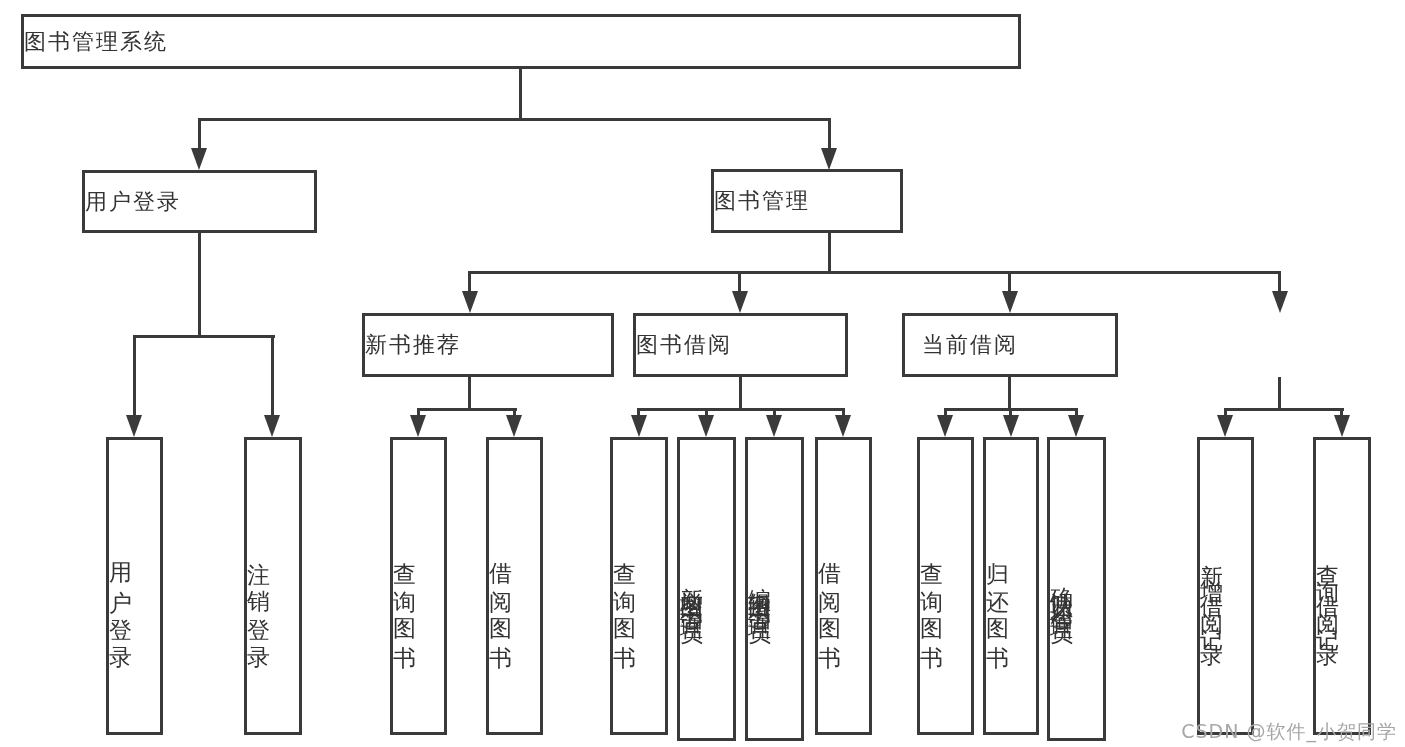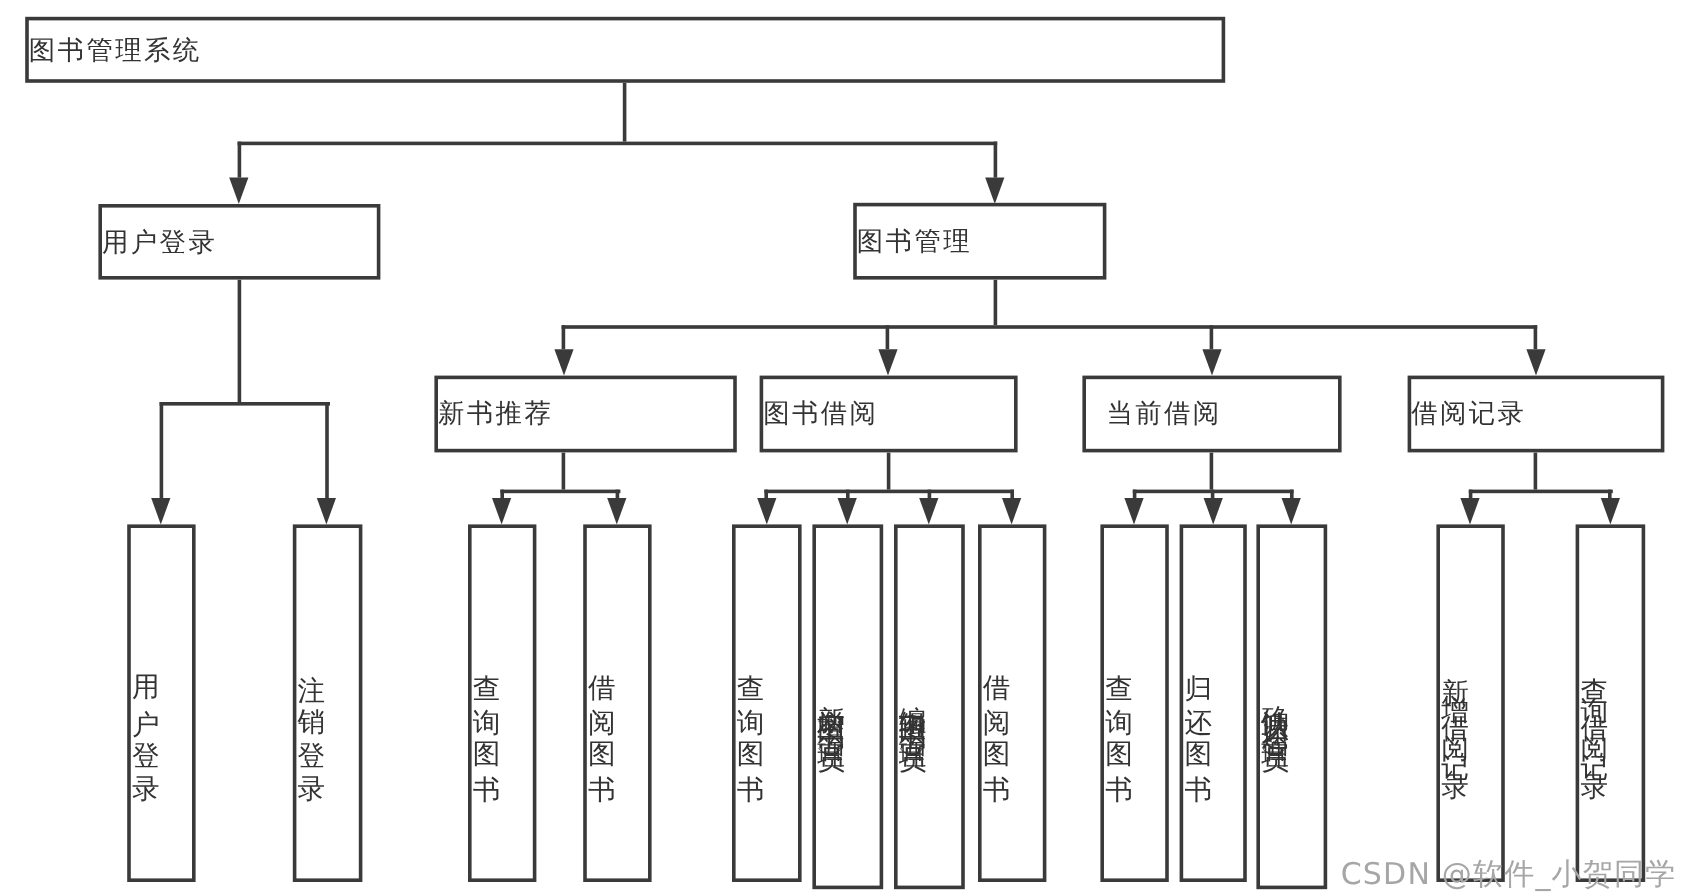--- a/index.html
+++ b/index.html
@@ -48,21 +48,21 @@
     width: 0; height: 0;
     border-left: 8px solid transparent;
     border-right: 8px solid transparent;
     border-top: 22px solid #3a3a3a;
     z-index: 1;
   }
   .watermark {
     position: absolute;
     right: 8px;
     bottom: 2px;
-    font-size: 25px;
+    font-size: 19px;
     color: #a6a6a6;
     letter-spacing: 1px;
     z-index: 6;
     white-space: nowrap;
   }
 </style>
 </head>
 <body>
 
 <div id="canvas">
@@ -74,21 +74,21 @@
   <div class="line" style="left:519px; top:69px; width:3px; height:49px;"></div>
   <div class="line" style="left:198px; top:118px; width:633px; height:3px;"></div>
   <div class="line" style="left:198px; top:118px; width:3px; height:30px;"></div>
   <div class="tri" style="left:191px; top:148px;"></div>
   <div class="line" style="left:828px; top:118px; width:3px; height:30px;"></div>
   <div class="tri" style="left:821px; top:148px;"></div>
 
   <div class="box" style="left:82px; top:170px; width:235px; height:63px;">
     <span class="hlabel">用户登录</span>
   </div>
-  <div class="box" style="left:711px; top:169px; width:211px; height:64px;">
+  <div class="box" style="left:711px; top:169px; width:192px; height:64px;">
     <span class="hlabel">图书管理</span>
   </div>
 
   <div class="line" style="left:198px; top:233px; width:3px; height:102px;"></div>
   <div class="line" style="left:133px; top:335px; width:142px; height:3px;"></div>
   <div class="line" style="left:133px; top:335px; width:3px; height:80px;"></div>
   <div class="tri" style="left:126px; top:415px;"></div>
   <div class="line" style="left:271px; top:335px; width:3px; height:80px;"></div>
   <div class="tri" style="left:264px; top:415px;"></div>
 
@@ -104,23 +104,20 @@
   <div class="tri" style="left:1272px; top:291px;"></div>
 
   <div class="box" style="left:362px; top:313px; width:252px; height:64px;">
     <span class="hlabel">新书推荐</span>
   </div>
   <div class="box" style="left:633px; top:313px; width:215px; height:64px;">
     <span class="hlabel">图书借阅</span>
   </div>
   <div class="box" style="left:902px; top:313px; width:216px; height:64px;padding-left:17px;">
     <span class="hlabel">当前借阅</span>
-  </div>
-  <div class="box" style="left:1173px; top:313px; width:214px; height:64px;">
-    <span class="hlabel">借阅记录</span>
   </div>
 
   <div class="line" style="left:468px; top:377px; width:3px; height:31px;"></div>
   <div class="line" style="left:417px; top:408px; width:100px; height:3px;"></div>
   <div class="line" style="left:417px; top:408px; width:3px; height:7px;"></div>
   <div class="tri" style="left:410px; top:415px;"></div>
   <div class="line" style="left:513px; top:408px; width:3px; height:7px;"></div>
   <div class="tri" style="left:506px; top:415px;"></div>
 
   <div class="line" style="left:739px; top:377px; width:3px; height:31px;"></div>

